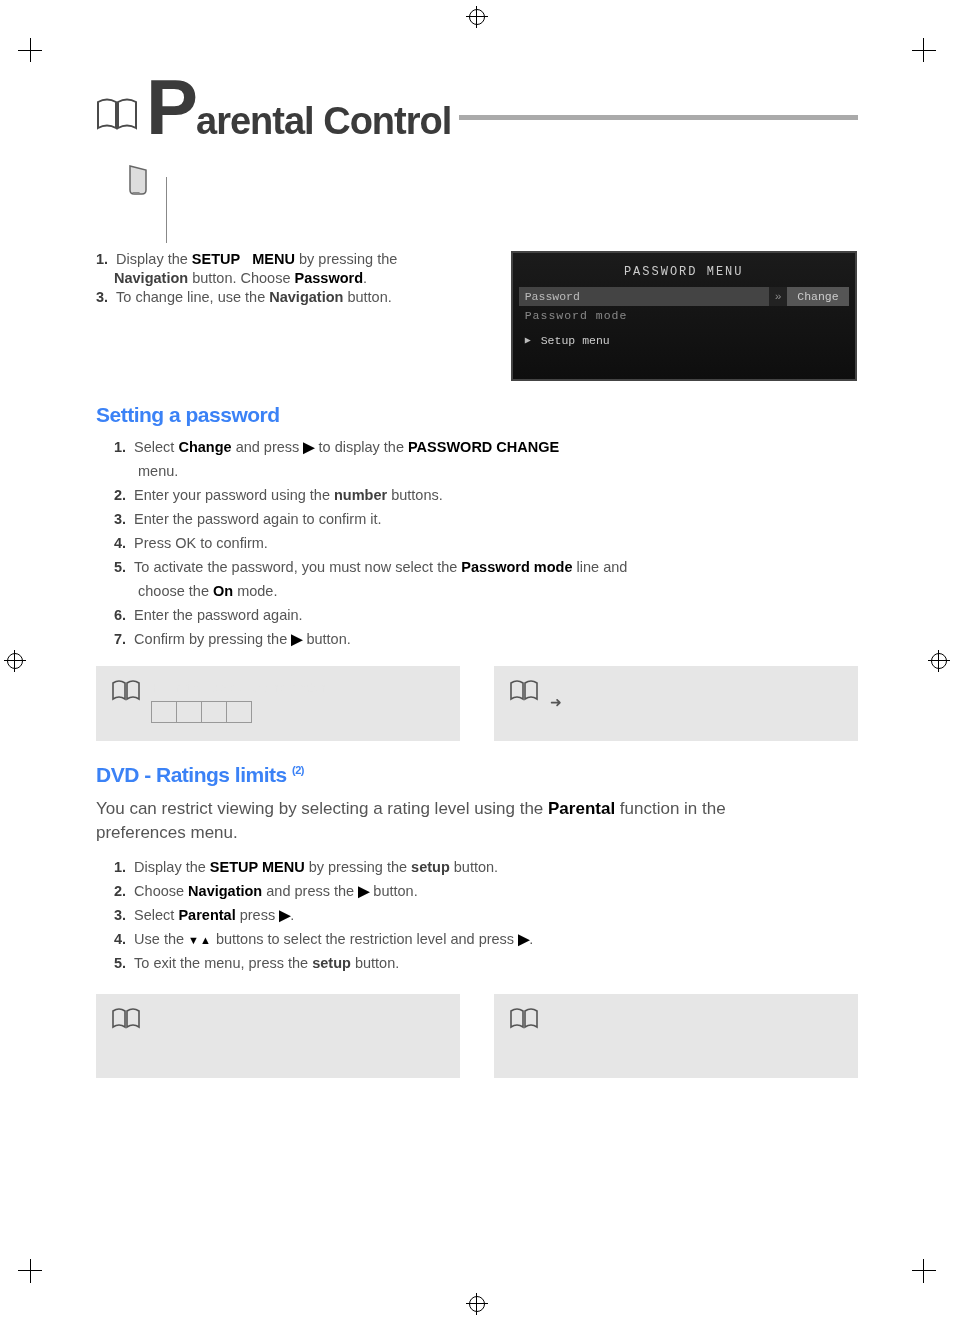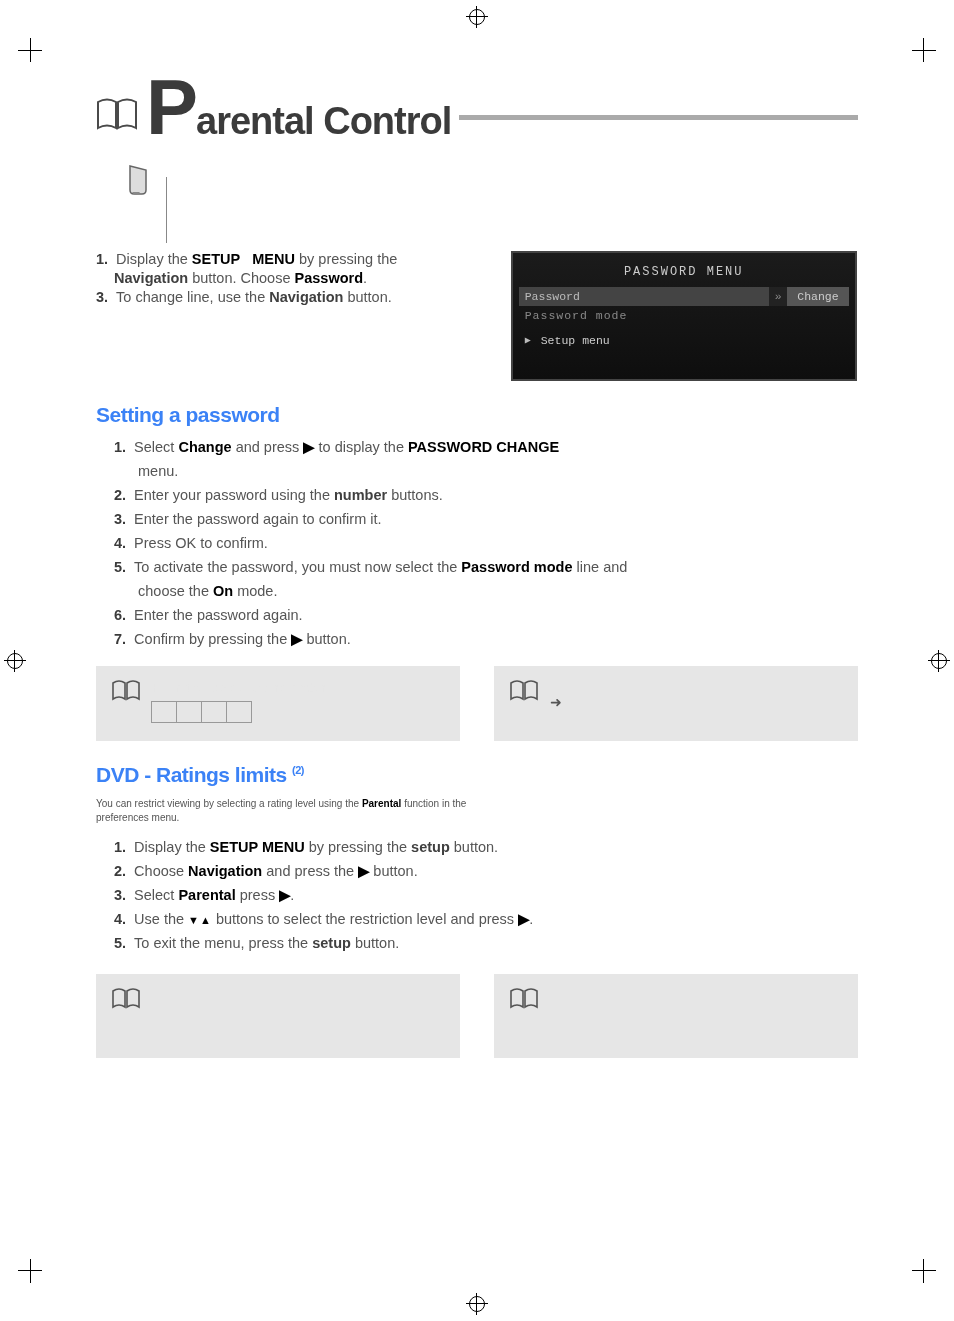--- a/index.html
+++ b/index.html
@@ -96,21 +96,21 @@
   .wide-step { margin-bottom: 3px; font-size: 14.5px; line-height: 1.45; }
 
   .note-row { display:flex; gap: 34px; margin-top: 16px; margin-bottom: 4px; }
   .note-box { background: #e6e6e6; padding: 14px 16px 18px; flex:1; border-radius:0; display:flex; gap:12px; align-items:flex-start;}
   .note-book { font-size: 24px; color:#555; line-height:1; }
   .note-body { flex:1; font-size: 13px; color:#666;}
   .pwd-cells { display:flex; gap:0; margin-top:6px; }
   .pwd-cells .cell { border:1px solid #999; width:26px; height:22px; margin-left:-1px; }
   .tiny-arrow { font-size: 14px; color:#555; }
 
-  .ratings-desc { margin-top: 10px; margin-bottom: 12px; line-height: 1.4; font-size: 10px;}
+  .ratings-desc { margin-top: 10px; margin-bottom: 12px; line-height: 1.4; font-size: 17px;}
 
   .triangles { font-size: 11px; color:#000; letter-spacing:1px;}
 
   .page-num { position:absolute; bottom: 8px; left:0; right:0; text-align:center; font-family: "Arial Black", Impact, sans-serif; font-weight:900; font-size: 18px; color:#3b3b3b;}
 
   .invisible { color: #fefefe; } 
 </style>
 </head>
 <body>
 

